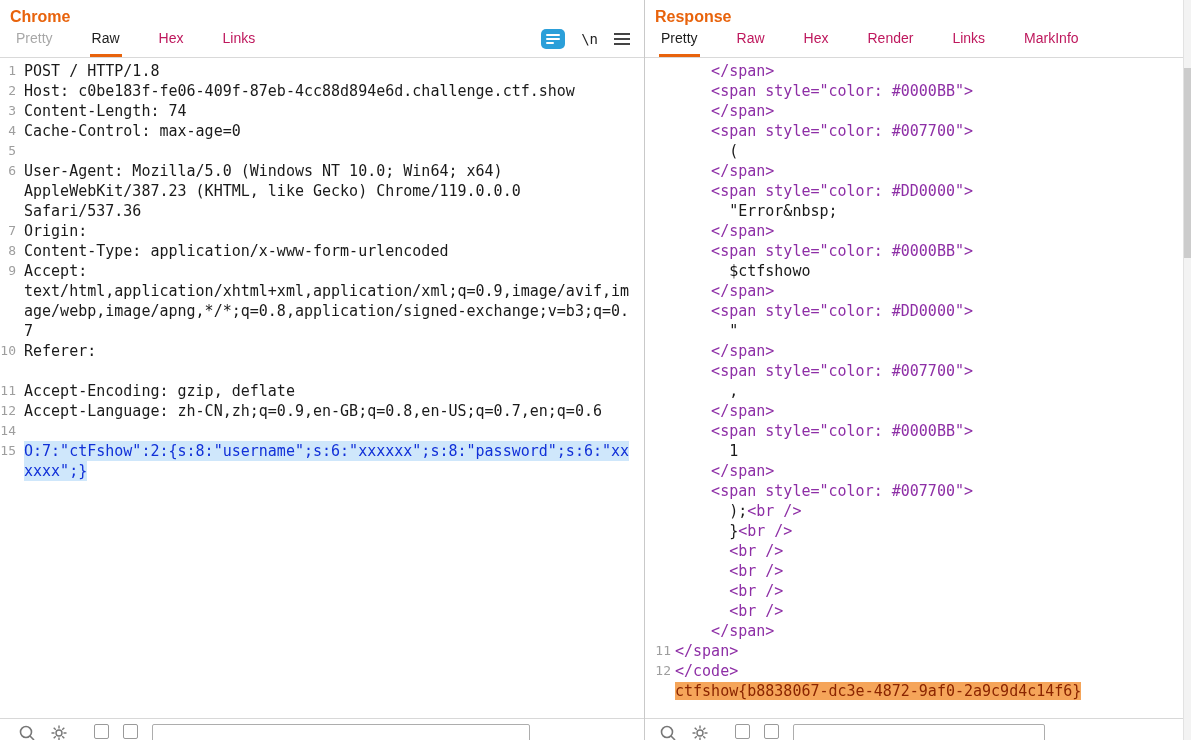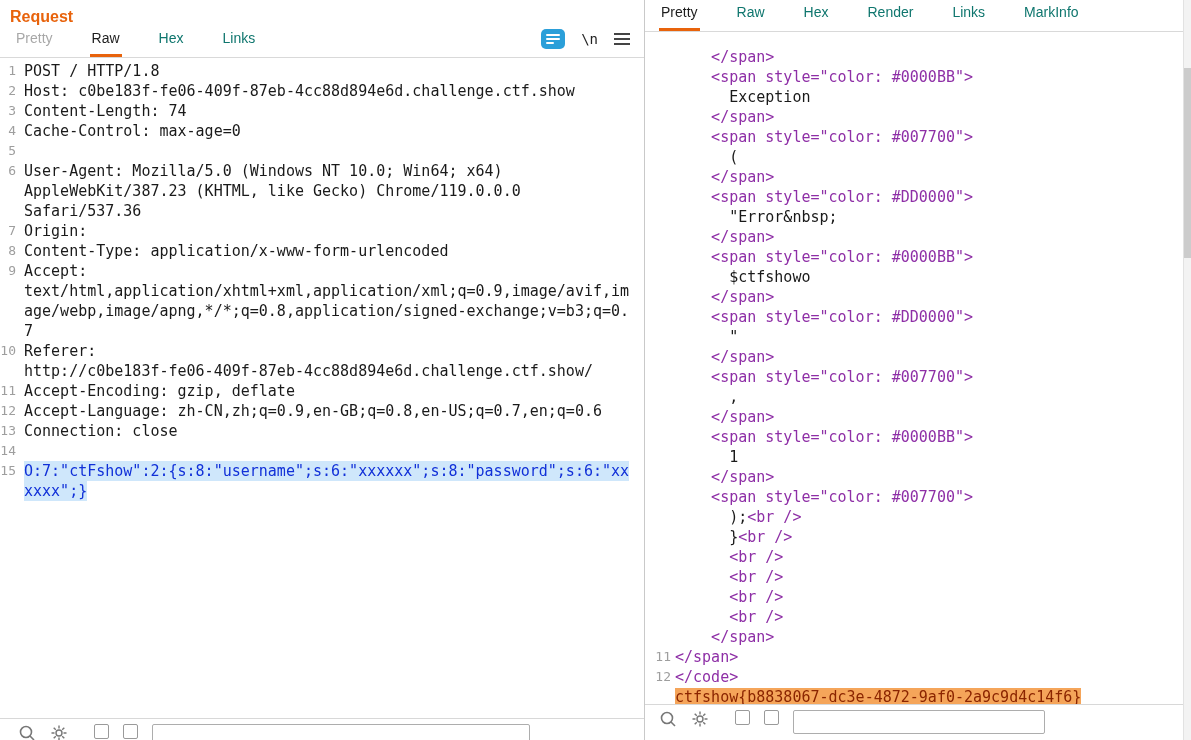--- a/index.html
+++ b/index.html
@@ -9,21 +9,21 @@
   }
   .app{display:flex;width:1191px;height:740px;position:relative;}
   .panel{display:flex;flex-direction:column;background:#fff;}
   .panel.left{width:644px;flex:none;}
   .panel.right{flex:1;border-left:1px solid #c9c9c9;min-width:0;}
 
   .panel-header{height:68px;box-sizing:border-box;display:flex;flex-direction:column;justify-content:space-between;background:#fff;}
   .panel-title{padding:8px 0 0 10px;font-size:16px;font-weight:bold;color:#e8630c;}
   .tabs-row{display:flex;align-items:flex-end;justify-content:space-between;border-bottom:1px solid #d9d9d9;padding:0 14px;height:32px;box-sizing:border-box;}
   .tabs{white-space:nowrap;}
-  .tab{display:inline-block;margin-right:35px;padding:0 2px 8px 2px;font-size:14px;color:#0f766e;border-bottom:3px solid transparent;cursor:pointer;}
+  .tab{display:inline-block;margin-right:35px;padding:0 2px 8px 2px;font-size:14px;color:#be185d;border-bottom:3px solid transparent;cursor:pointer;}
   .tab.selected{color:#1d1d1d;border-bottom-color:#e8630c;}
   .tab.dimmed{color:#a8a8a8;}
   .tab:last-child{margin-right:0;}
 
   .tab-tools{display:flex;align-items:center;gap:16px;padding-bottom:8px;}
   .fmt-icon{width:24px;height:20px;background:#2b9fd9;border-radius:5px;display:flex;flex-direction:column;justify-content:center;gap:2px;padding:0 5px;box-sizing:border-box;cursor:pointer;}
   .fmt-icon i{display:block;height:2px;background:#fff;border-radius:1px;}
   .fmt-icon i:nth-child(1){width:100%;}
   .fmt-icon i:nth-child(2){width:100%;}
   .fmt-icon i:nth-child(3){width:55%;}
@@ -54,21 +54,21 @@
   .v-scrollbar{position:absolute;right:0;top:0;width:8px;height:740px;background:#f3f3f3;border-left:1px solid #e2e2e2;box-sizing:border-box;}
   .v-scrollbar .thumb{position:absolute;left:0;top:68px;width:100%;height:190px;background:#cccccc;cursor:pointer;}
 </style>
 </head>
 <body>
 
 <div class="app">
 
   <section class="panel left">
     <div class="panel-header">
-      <div class="panel-title">Request</div>
+      <div class="panel-title">Chrome</div>
       <div class="tabs-row">
         <nav class="tabs" id="req-tabs"><span class="tab dimmed">Pretty</span><span class="tab selected">Raw</span><span class="tab">Hex</span><span class="tab">Links</span></nav>
         <div class="tab-tools">
           <span class="fmt-icon">
               <i></i>
               <i></i>
               <i></i>
             </span>
           <span class="nl-icon">\n</span>
           <span class="menu-icon">
@@ -88,24 +88,23 @@
         <div class="row"><span class="ln">6</span><span class="txt">User-Agent: Mozilla/5.0 (Windows NT 10.0; Win64; x64)</span></div>
         <div class="row"><span class="ln"></span><span class="txt">AppleWebKit/387.23 (KHTML, like Gecko) Chrome/119.0.0.0</span></div>
         <div class="row"><span class="ln"></span><span class="txt">Safari/537.36</span></div>
         <div class="row"><span class="ln">7</span><span class="txt">Origin:</span></div>
         <div class="row"><span class="ln">8</span><span class="txt">Content-Type: application/x-www-form-urlencoded</span></div>
         <div class="row"><span class="ln">9</span><span class="txt">Accept:</span></div>
         <div class="row"><span class="ln"></span><span class="txt">text/html,application/xhtml+xml,application/xml;q=0.9,image/avif,im</span></div>
         <div class="row"><span class="ln"></span><span class="txt">age/webp,image/apng,*/*;q=0.8,application/signed-exchange;v=b3;q=0.</span></div>
         <div class="row"><span class="ln"></span><span class="txt">7</span></div>
         <div class="row"><span class="ln">10</span><span class="txt">Referer:</span></div>
-        <div class="row"><span class="ln"></span><span class="txt">http://c0be183f-fe06-409f-87eb-4cc88d894e6d.challenge.ctf.show/</span></div>
+        <div class="row"><span class="ln"></span></div>
         <div class="row"><span class="ln">11</span><span class="txt">Accept-Encoding: gzip, deflate</span></div>
         <div class="row"><span class="ln">12</span><span class="txt">Accept-Language: zh-CN,zh;q=0.9,en-GB;q=0.8,en-US;q=0.7,en;q=0.6</span></div>
-        <div class="row"><span class="ln">13</span><span class="txt">Connection: close</span></div>
         <div class="row"><span class="ln">14</span><span class="txt"></span></div>
         <div class="row"><span class="ln">15</span><span class="txt body sel">O:7:"ctFshow":2:{s:8:"username";s:6:"xxxxxx";s:8:"password";s:6:"xx</span></div>
         <div class="row"><span class="ln"></span><span class="txt body sel">xxxx";}</span></div>
       </div>
     <div class="bottom-bar">
       <svg class="bb-icon" width="18" height="18" viewBox="0 0 18 18">
           <circle cx="8" cy="8" r="5.5" fill="none" stroke="#777" stroke-width="1.6"></circle>
           <line x1="12" y1="12" x2="16" y2="16" stroke="#777" stroke-width="1.6"></line>
         </svg>
       <svg class="bb-icon" width="18" height="18" viewBox="0 0 18 18">
@@ -115,28 +114,28 @@
           </g>
         </svg>
       <span class="box" style="margin-left:12px"></span>
       <span class="box"></span>
       <span class="field wide"></span>
     </div>
   </section>
 
   <section class="panel right">
     <div class="panel-header">
+      <div class="panel-title">Response</div>
       <div class="tabs-row">
         <nav class="tabs" id="resp-tabs"><span class="tab selected">Pretty</span><span class="tab">Raw</span><span class="tab">Hex</span><span class="tab">Render</span><span class="tab">Links</span><span class="tab">MarkInfo</span></nav>
       </div>
     </div>
     <div class="code" id="resp-code">
         <div class="row"><span class="ln"></span><span class="content" style="padding-left: 4ch;"><span class="tag">&lt;/span&gt;</span></span></div>
         <div class="row"><span class="ln"></span><span class="content" style="padding-left: 4ch;"><span class="tag">&lt;span style="color: #0000BB"&gt;</span></span></div>
-        <div class="row"><span class="ln"></span><span class="content" style="padding-left: 6ch;"><span class="text">Exception</span></span></div>
         <div class="row"><span class="ln"></span><span class="content" style="padding-left: 4ch;"><span class="tag">&lt;/span&gt;</span></span></div>
         <div class="row"><span class="ln"></span><span class="content" style="padding-left: 4ch;"><span class="tag">&lt;span style="color: #007700"&gt;</span></span></div>
         <div class="row"><span class="ln"></span><span class="content" style="padding-left: 6ch;"><span class="text">(</span></span></div>
         <div class="row"><span class="ln"></span><span class="content" style="padding-left: 4ch;"><span class="tag">&lt;/span&gt;</span></span></div>
         <div class="row"><span class="ln"></span><span class="content" style="padding-left: 4ch;"><span class="tag">&lt;span style="color: #DD0000"&gt;</span></span></div>
         <div class="row"><span class="ln"></span><span class="content" style="padding-left: 6ch;"><span class="text">"Error&amp;nbsp;</span></span></div>
         <div class="row"><span class="ln"></span><span class="content" style="padding-left: 4ch;"><span class="tag">&lt;/span&gt;</span></span></div>
         <div class="row"><span class="ln"></span><span class="content" style="padding-left: 4ch;"><span class="tag">&lt;span style="color: #0000BB"&gt;</span></span></div>
         <div class="row"><span class="ln"></span><span class="content" style="padding-left: 6ch;"><span class="text">$ctfshowo</span></span></div>
         <div class="row"><span class="ln"></span><span class="content" style="padding-left: 4ch;"><span class="tag">&lt;/span&gt;</span></span></div>

